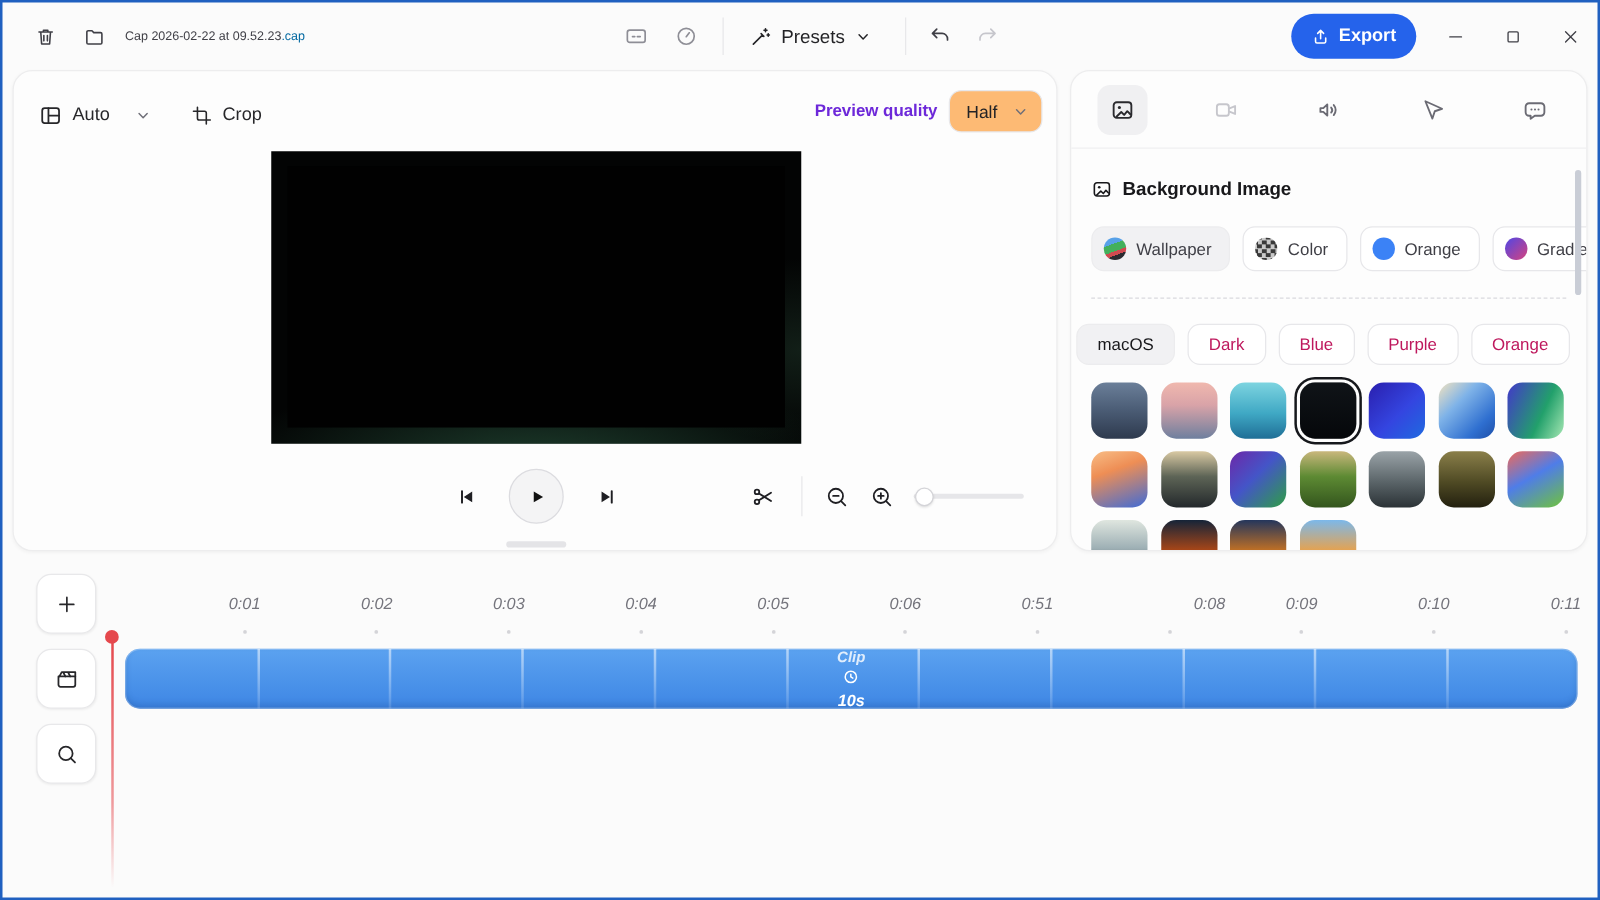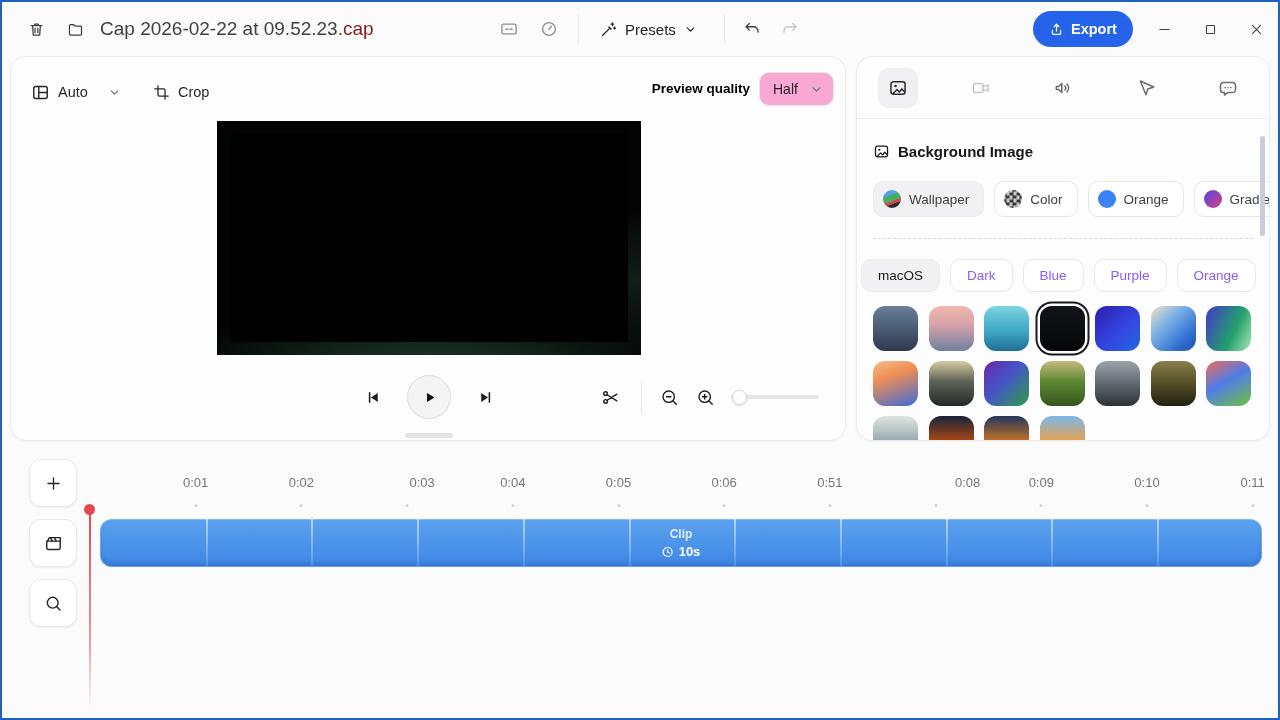--- a/index.html
+++ b/index.html
@@ -11,37 +11,37 @@
   .icon { display:inline-flex; align-items:center; justify-content:center; width:18px; height:18px; flex:0 0 auto; }
   .icon svg { width:100%; height:100%; display:block; }
   .i12{width:12px;height:12px}.i13{width:13px;height:13px}.i15{width:15px;height:15px}
   .i17{width:17px;height:17px}.i19{width:19px;height:19px}.i20{width:20px;height:20px}
 
   
   .titlebar { position:absolute; top:0; left:0; width:1276px; height:54px; }
   .tb-btn { position:absolute; top:8px; width:38px; height:38px; display:flex; align-items:center; justify-content:center; color:#3f3f46; border-radius:9px; }
   .tb-btn.soft { color:#8e8e96; }
   .tb-btn.disabled { color:#c6c6cc; }
-  .tb-title { position:absolute; left:98px; top:0; height:54px; display:flex; align-items:center; font-size:19px; color:#3f3f46; }
-  .tb-title .ext { color:#7f1d1d; }
+  .tb-title { position:absolute; left:98px; top:0; height:54px; display:flex; align-items:center; font-size:10px; color:#3f3f46; }
+  .tb-title .ext { color:#0369a1; }
   .tb-divider { position:absolute; top:12px; width:1px; height:30px; background:#e8e8ea; }
   .presets { position:absolute; left:598px; top:8px; height:38px; display:flex; align-items:center; gap:8px; font-size:15px; color:#232326; }
   .export-btn { position:absolute; left:1031px; top:9px; width:100px; height:36px; border-radius:18px; background:#2563eb; color:#fff; font-size:14.5px; font-weight:700; display:flex; align-items:center; justify-content:center; gap:7px; }
   .win-btn { position:absolute; top:8px; width:38px; height:38px; display:flex; align-items:center; justify-content:center; color:#3f3f46; }
 
   
   .panel { position:absolute; background:#fdfdfd; border:1px solid #ededee; border-radius:16px; box-shadow:0 1px 3px rgba(0,0,0,.04); }
   .preview-panel { left:8px; top:54px; width:836px; height:385px; }
   .settings-panel { left:854px; top:54px; width:414px; height:385px; overflow:hidden; }
 
   
   .chip { position:absolute; top:16px; height:38px; display:flex; align-items:center; gap:8px; font-size:14.5px; color:#27272a; }
   .chip .chev { margin-left:12px; color:#6f6f78; }
-  .pq-label { position:absolute; right:95px; top:24px; font-size:13.5px; font-weight:700; color:#000000; }
-  .pq-select { position:absolute; right:11px; top:15px; width:75px; height:34px; border:1px solid #e7e7ea; border-radius:10px; background:#f9a8d4; display:flex; align-items:center; justify-content:space-between; padding:0 10px 0 13px; font-size:14px; color:#232326; }
+  .pq-label { position:absolute; right:95px; top:24px; font-size:13.5px; font-weight:700; color:#6d28d9; }
+  .pq-select { position:absolute; right:11px; top:15px; width:75px; height:34px; border:1px solid #e7e7ea; border-radius:10px; background:#fdba74; display:flex; align-items:center; justify-content:space-between; padding:0 10px 0 13px; font-size:14px; color:#232326; }
   .pq-select .chev { color:#6f6f78; }
   .video-area { position:absolute; left:206px; top:64px; width:424px; height:234px;
       background: radial-gradient(95% 55% at 50% 108%, rgba(52,110,80,.55), rgba(10,20,15,0) 62%),
                   radial-gradient(42% 45% at 100% 68%, rgba(45,80,60,.35), transparent 70%), #030404; }
   .video-screen { position:absolute; left:13px; right:13px; top:12px; bottom:13px; background:#010101; }
   .time-display { position:absolute; left:18px; top:320px; height:40px; display:flex; align-items:center; font-size:15px; white-space:pre; }
   .time-display .cur { color:#27272a; }
   .time-display .sep, .time-display .tot { color:#9b9ba3; }
   .ctl { position:absolute; top:320px; width:40px; height:40px; display:flex; align-items:center; justify-content:center; color:#1f1f23; }
   .play-btn { position:absolute; left:396px; top:318px; width:44px; height:44px; border-radius:50%; background:#f4f4f5; border:1px solid #dcdce0; display:flex; align-items:center; justify-content:center; color:#111; }
@@ -56,39 +56,39 @@
   .tab { width:40px; height:40px; border-radius:10px; display:flex; align-items:center; justify-content:center; color:#6b6b74; }
   .tab.sel { background:#f0f0f2; color:#2a2a2e; }
   .tab.dis { color:#c6c6cc; }
   .section-header { position:absolute; left:16px; top:86px; display:flex; align-items:center; gap:8px; font-size:15px; font-weight:700; color:#18181b; }
   .modes { position:absolute; left:16px; top:124px; display:flex; gap:10px; }
   .mode { height:36px; padding:0 14px 0 9px; border-radius:10px; display:flex; align-items:center; gap:8px; font-size:13.5px; color:#3f3f46; background:#fff; border:1px solid #e7e7ea; }
   .mode.sel { background:#f1f1f3; border-color:#ececee; }
   .swatch { width:18px; height:18px; border-radius:50%; }
   .dashed-divider { position:absolute; left:16px; right:16px; top:181px; border-top:1.5px dashed #d9d9de; }
   .cats { position:absolute; left:4px; top:202px; display:flex; gap:10px; }
-  .cat { height:33px; padding:0 16px; border-radius:10px; font-size:13.5px; color:#8b5cf6; background:#fff; border:1px solid #e7e7ea; display:flex; align-items:center; }
+  .cat { height:33px; padding:0 16px; border-radius:10px; font-size:13.5px; color:#be185d; background:#fff; border:1px solid #e7e7ea; display:flex; align-items:center; }
   .cat.sel { background:#f1f1f3; border-color:#ececee; color:#18181b; font-weight:500; }
   .wp-grid { position:absolute; left:16px; top:249px; display:grid; grid-template-columns:repeat(7,45px); gap:10px 10.5px; }
   .wp { width:45px; height:45px; border-radius:12px; }
   .wp.sel { box-shadow:0 0 0 2.5px #fdfdfd, 0 0 0 4.5px #16181c; }
   .scrollbar { position:absolute; right:4px; top:79px; width:5px; height:100px; border-radius:3px; background:#c9cdd6; }
 
   
-  .timeline { position:absolute; left:0; top:437px; width:1276px; height:279px; }
+  .timeline { position:absolute; left:0; top:437px; width:1276px; height:279px;font-style:italic; }
   .tool-btn { position:absolute; left:27px; width:48px; height:48px; border-radius:12px; background:#fff; border:1px solid #e8e8ea; box-shadow:0 1px 2px rgba(0,0,0,.06); display:flex; align-items:center; justify-content:center; color:#27272a; }
   .ruler .mark { position:absolute; top:36px; transform:translateX(-50%); font-size:13px; color:#74747c; }
   .ruler .dot { position:absolute; top:65px; width:3px; height:3px; border-radius:50%; background:#d4d4d8; transform:translateX(-50%); }
   .clip { position:absolute; left:98px; top:80px; width:1162px; height:48px; border-radius:12px; overflow:hidden;
           background:linear-gradient(180deg,#5ba2f0,#3e86e4);
           box-shadow: inset 0 0 0 1px rgba(255,255,255,.25), inset 0 -3px 5px rgba(20,70,140,.28); }
   .clip-ticks .tick { position:absolute; top:0; bottom:0; width:2px; background:linear-gradient(180deg, rgba(255,255,255,.55), rgba(255,255,255,.12)); }
   .clip-label { position:absolute; left:50%; top:50%; transform:translate(-50%,-50%); text-align:center; color:#fff; }
   .clip-name { display:block; font-size:12px; font-weight:700; color:rgba(255,255,255,.82); margin-bottom:3px; }
-  .clip-dur { display:flex; align-items:center; justify-content:center; gap:5px; font-size:13px; font-weight:700; }
+  .clip-dur { display:flex; align-items:center; justify-content:center; gap:5px; font-size:13px; font-weight:700;flex-direction:column; }
   .playhead .ph-dot { position:absolute; left:82px; top:65px; width:11px; height:11px; border-radius:50%; background:#e5484d; }
   .playhead .ph-line { position:absolute; left:86.5px; top:75px; width:2px; height:196px;
       background:linear-gradient(180deg,#e5484d 0%, rgba(229,72,77,.55) 65%, rgba(229,72,77,0) 100%); }
 </style>
 </head>
 <body>
 
 <header class="titlebar">
   <button class="tb-btn" style="left:15px">
       <span class="icon i17">
@@ -408,21 +408,21 @@
           <path d="M15.8 15.8l4.4 4.4"></path>
         </svg>
       </span>
     </button>
 
   <div class="ruler">
       <div class="mark" style="left: 193.7px;">0:01</div>
       <div class="dot" style="left: 193.7px;"></div>
       <div class="mark" style="left: 299.4px;">0:02</div>
       <div class="dot" style="left: 299.4px;"></div>
-      <div class="mark" style="left: 405.1px; margin-left: 15px;">0:03</div>
+      <div class="mark" style="left: 405.1px;">0:03</div>
       <div class="dot" style="left: 405.1px;"></div>
       <div class="mark" style="left: 510.8px;">0:04</div>
       <div class="dot" style="left: 510.8px;"></div>
       <div class="mark" style="left: 616.5px;">0:05</div>
       <div class="dot" style="left: 616.5px;"></div>
       <div class="mark" style="left: 722.2px;">0:06</div>
       <div class="dot" style="left: 722.2px;"></div>
       <div class="mark" style="left: 827.9px;">0:51</div>
       <div class="dot" style="left: 827.9px;"></div>
       <div class="mark" style="left: 933.6px; margin-left: 32px;">0:08</div>

